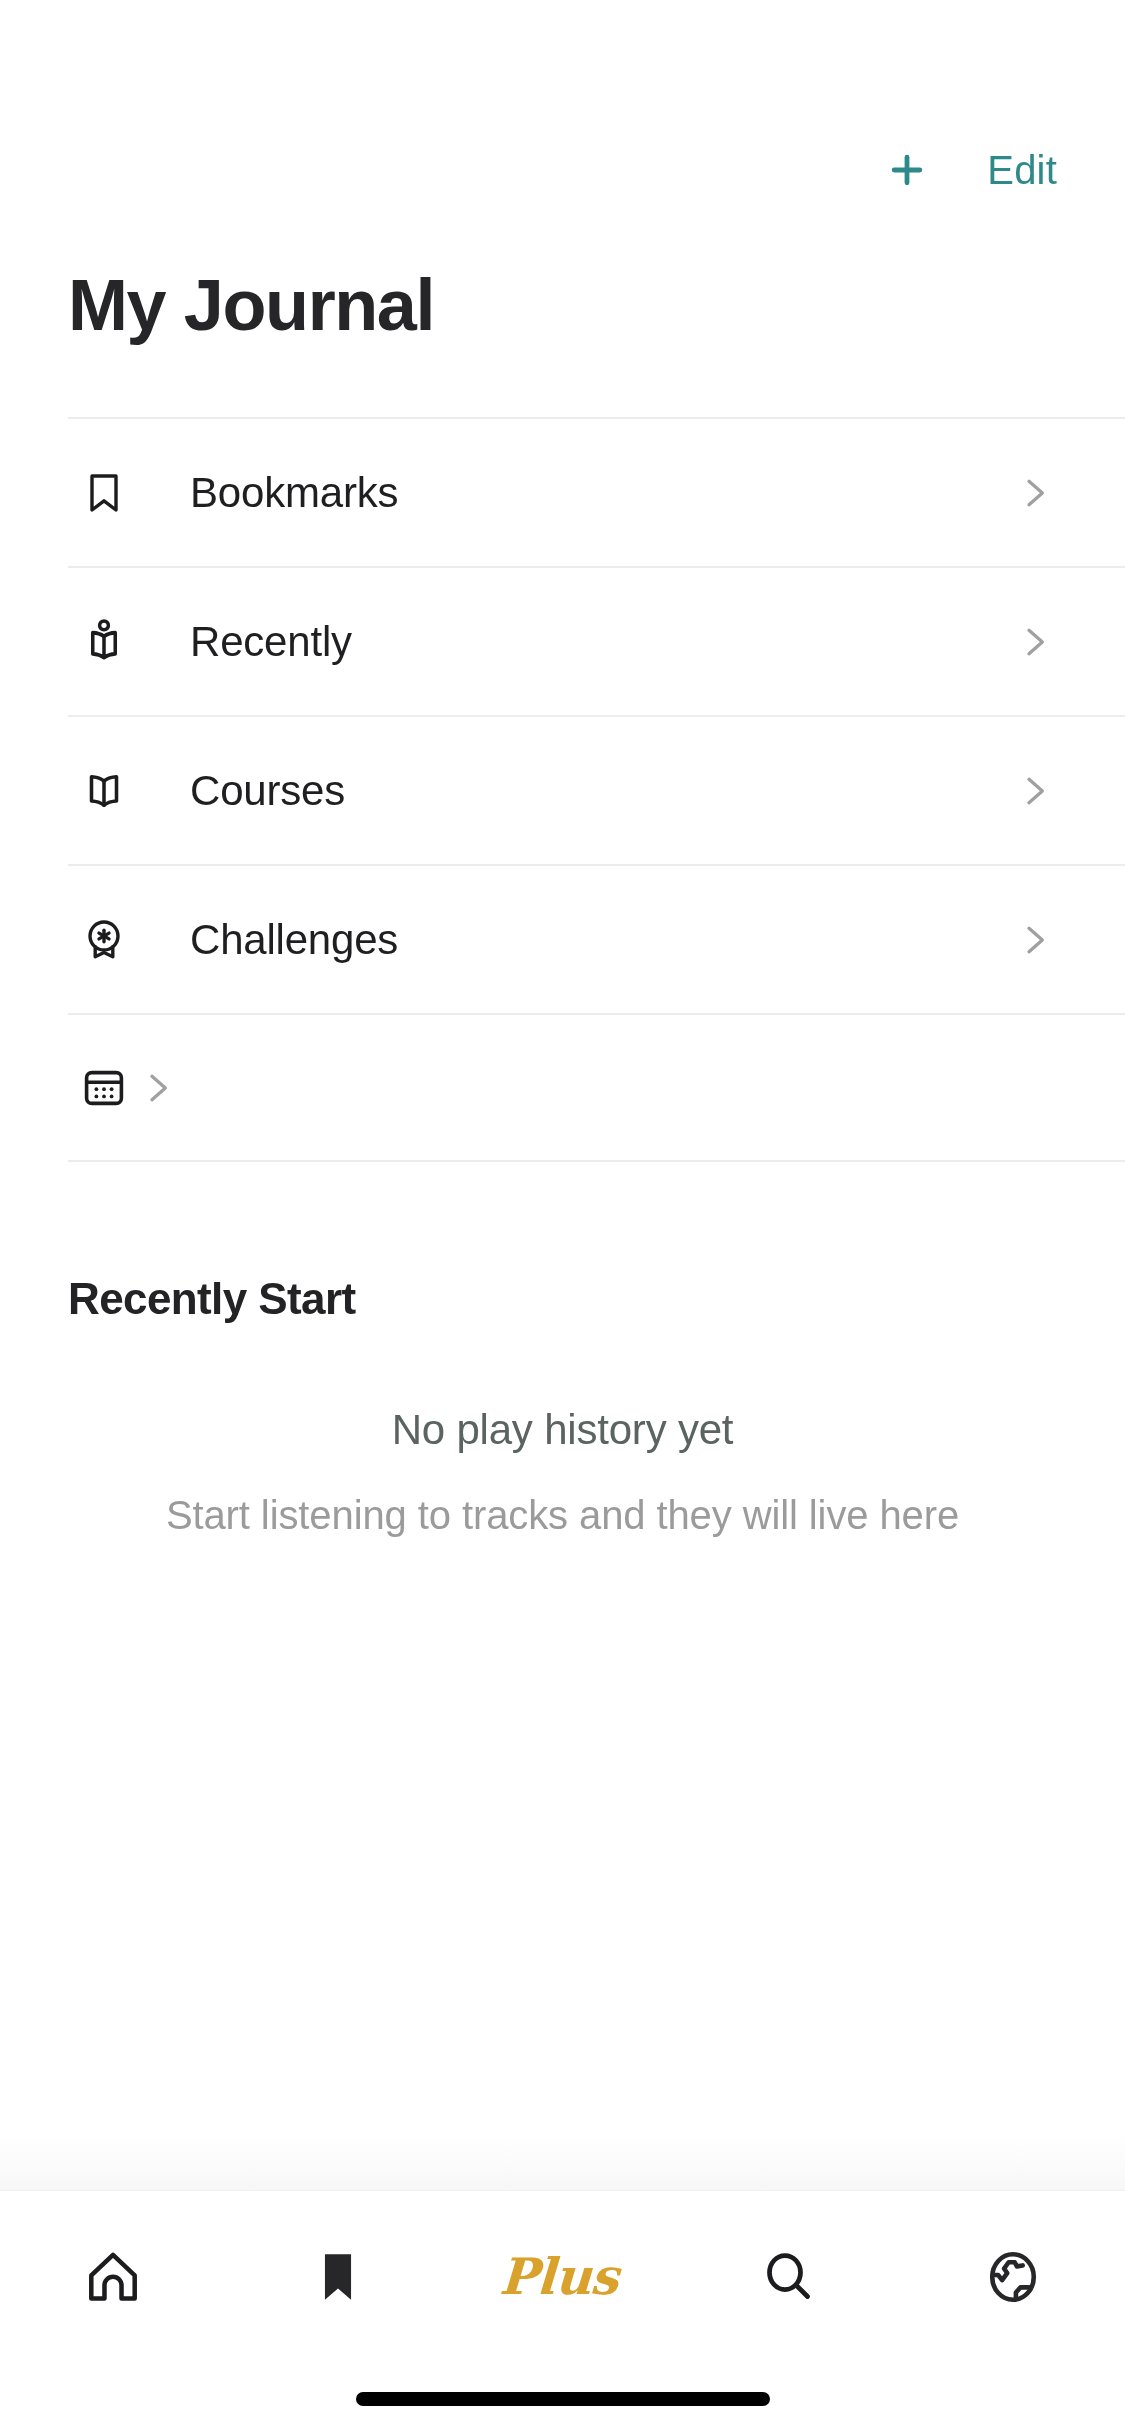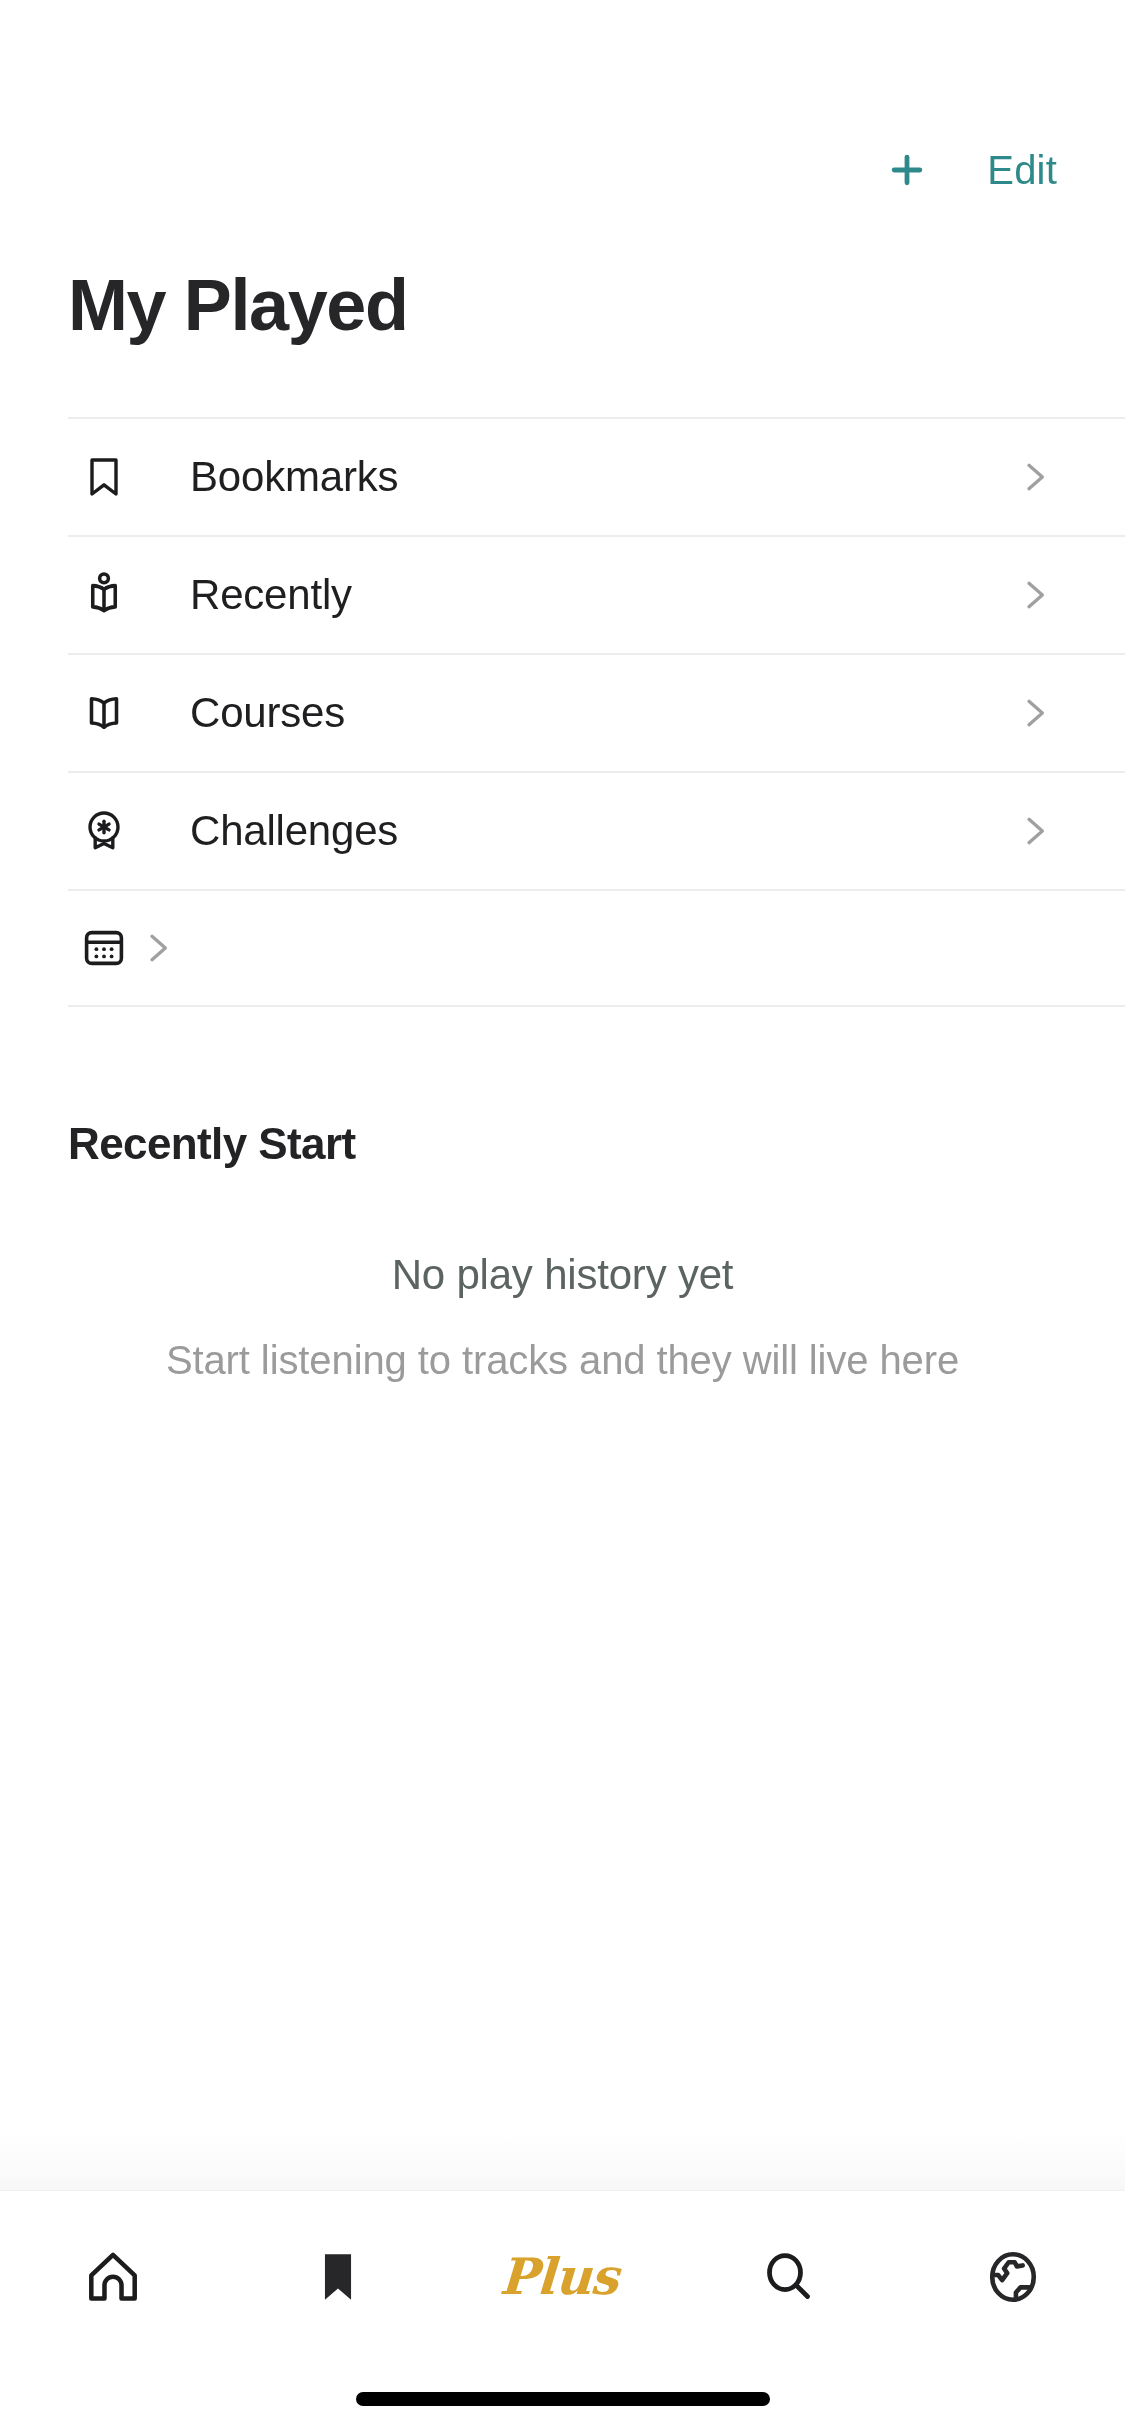--- a/index.html
+++ b/index.html
@@ -56,21 +56,21 @@
   }
 
   
   .lib-list {
     margin-top:72px;
     padding:0 0 0 68px;
     flex:none;
   }
   .lib-row {
     position:relative;
-    height:118px;
+    height:149px;
     display:flex;
     align-items:center;
     border-top:2px solid #ececec;
     cursor:pointer;
   }
   .lib-row:last-child { border-bottom:2px solid #ececec; }
 
   .lib-icon {
     width:60px; height:60px;
     flex:none;
@@ -185,21 +185,21 @@
       <span>
         <svg width="44" height="44" viewBox="0 0 24 24" fill="none" stroke="#2E8A8A" stroke-width="2.6" stroke-linecap="round">
           <line x1="12" y1="5" x2="12" y2="19"></line>
           <line x1="5" y1="12" x2="19" y2="12"></line>
         </svg>
       </span>
     </div>
     <div class="edit-btn">Edit</div>
   </div>
 
-  <div class="page-title">My Played</div>
+  <div class="page-title">My Journal</div>
 
   <div class="lib-list">
 
     <div class="lib-row">
       <div class="lib-icon">
         <svg width="48" height="48" viewBox="0 0 24 24" fill="none" stroke="currentColor" stroke-width="1.7" stroke-linejoin="round" stroke-linecap="round">
           <path d="M6 3.5h12v17l-6-4.6-6 4.6z"></path>
         </svg>
       </div>
       <div class="lib-label">Bookmarks</div>

